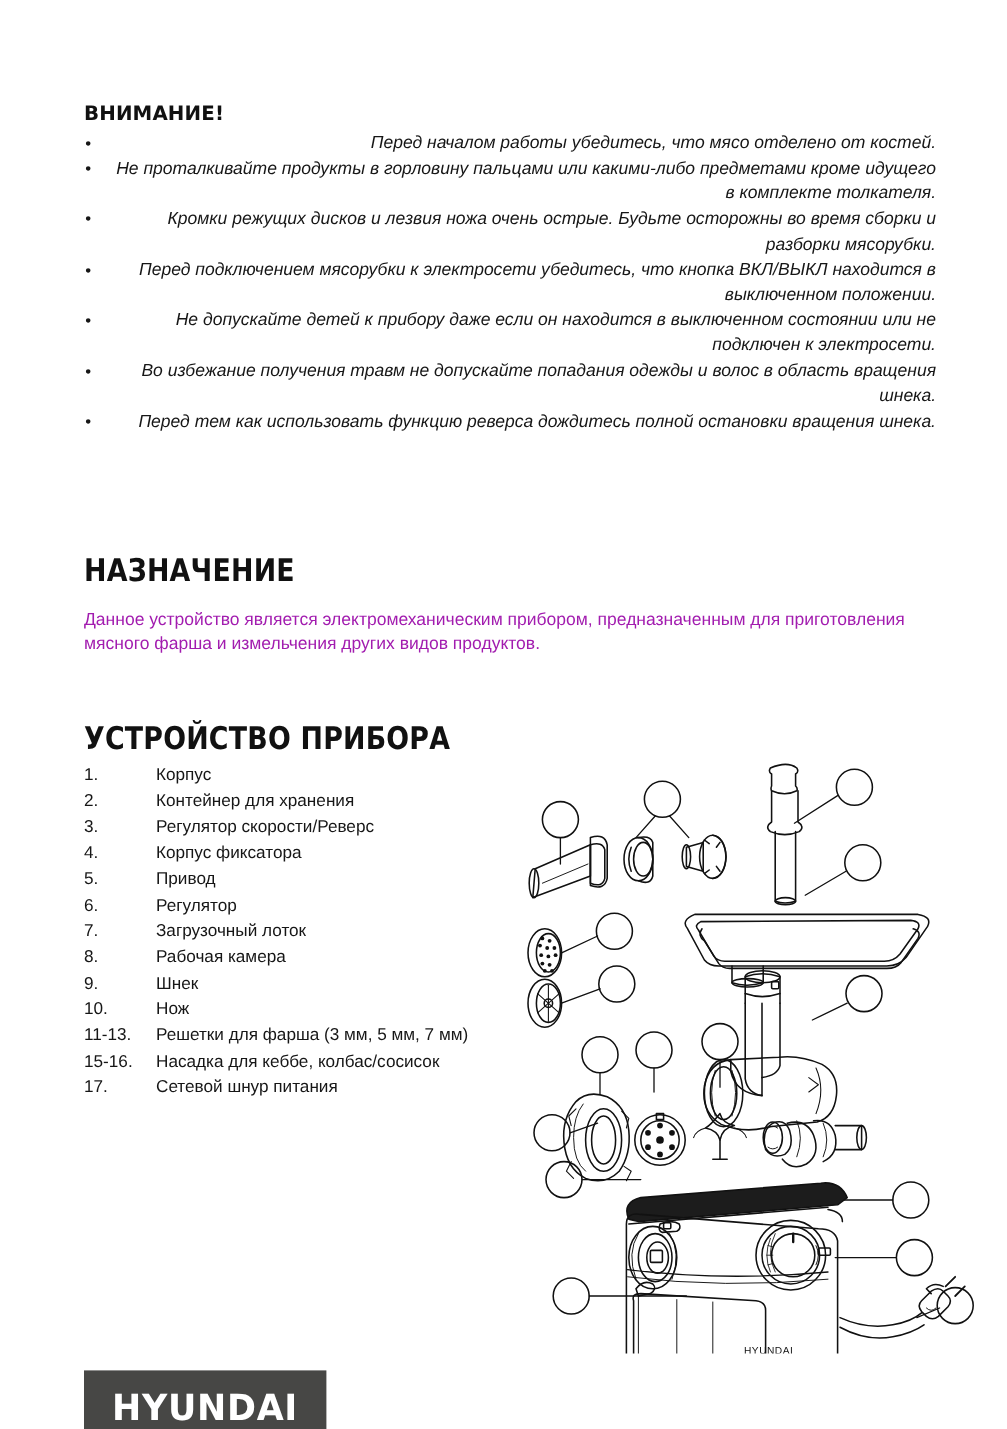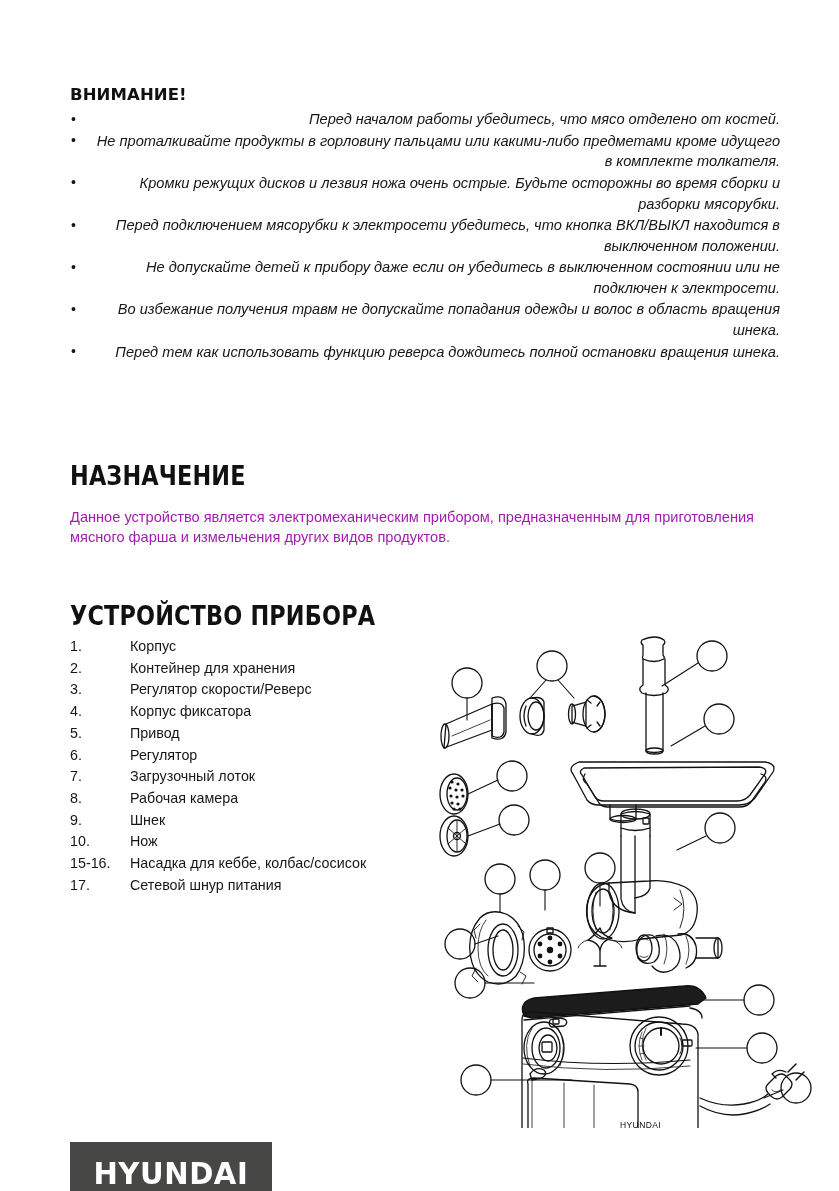--- a/index.html
+++ b/index.html
@@ -151,21 +151,21 @@
 
 <div class="page">
 
   <section class="warning-block">
     <h2 class="warning-title">ВНИМАНИЕ!</h2>
     <ul class="bullets">
       <li>Перед началом работы убедитесь, что мясо отделено от костей.</li>
       <li>Не проталкивайте продукты в горловину пальцами или какими-либо предметами кроме идущего в комплекте толкателя.</li>
       <li>Кромки режущих дисков и лезвия ножа очень острые. Будьте осторожны во время сборки и разборки мясорубки.</li>
       <li>Перед подключением мясорубки к электросети убедитесь, что кнопка ВКЛ/ВЫКЛ находится в выключенном положении.</li>
-      <li>Не допускайте детей к прибору даже если он убедитесь в выключенном состоянии или не подключен к электросети.</li>
+      <li>Не допускайте детей к прибору даже если он находится в выключенном состоянии или не подключен к электросети.</li>
       <li>Во избежание получения травм не допускайте попадания одежды и волос в область вращения шнека.</li>
       <li>Перед тем как использовать функцию реверса дождитесь полной остановки вращения шнека.</li>
     </ul>
   </section>
 
   <h1 class="section-heading" id="heading-purpose">НАЗНАЧЕНИЕ</h1>
   <p class="body-paragraph">Данное устройство является электромеханическим прибором, предназначенным для приготовления мясного фарша и измельчения других видов продуктов.</p>
 
   <h1 class="section-heading" id="heading-parts">УСТРОЙСТВО ПРИБОРА</h1>
 
@@ -202,20 +202,24 @@
       <span class="num">8.</span>
       <span class="lbl">Рабочая камера</span>
     </li>
     <li>
       <span class="num">9.</span>
       <span class="lbl">Шнек</span>
     </li>
     <li>
       <span class="num">10.</span>
       <span class="lbl">Нож</span>
+    </li>
+    <li>
+      <span class="num">11-13.</span>
+      <span class="lbl">Решетки для фарша (3 мм, 5 мм, 7 мм)</span>
     </li>
     <li>
       <span class="num">15-16.</span>
       <span class="lbl">Насадка для кеббе, колбас/сосисок</span>
     </li>
     <li>
       <span class="num">17.</span>
       <span class="lbl">Сетевой шнур питания</span>
     </li>
   </ol>

